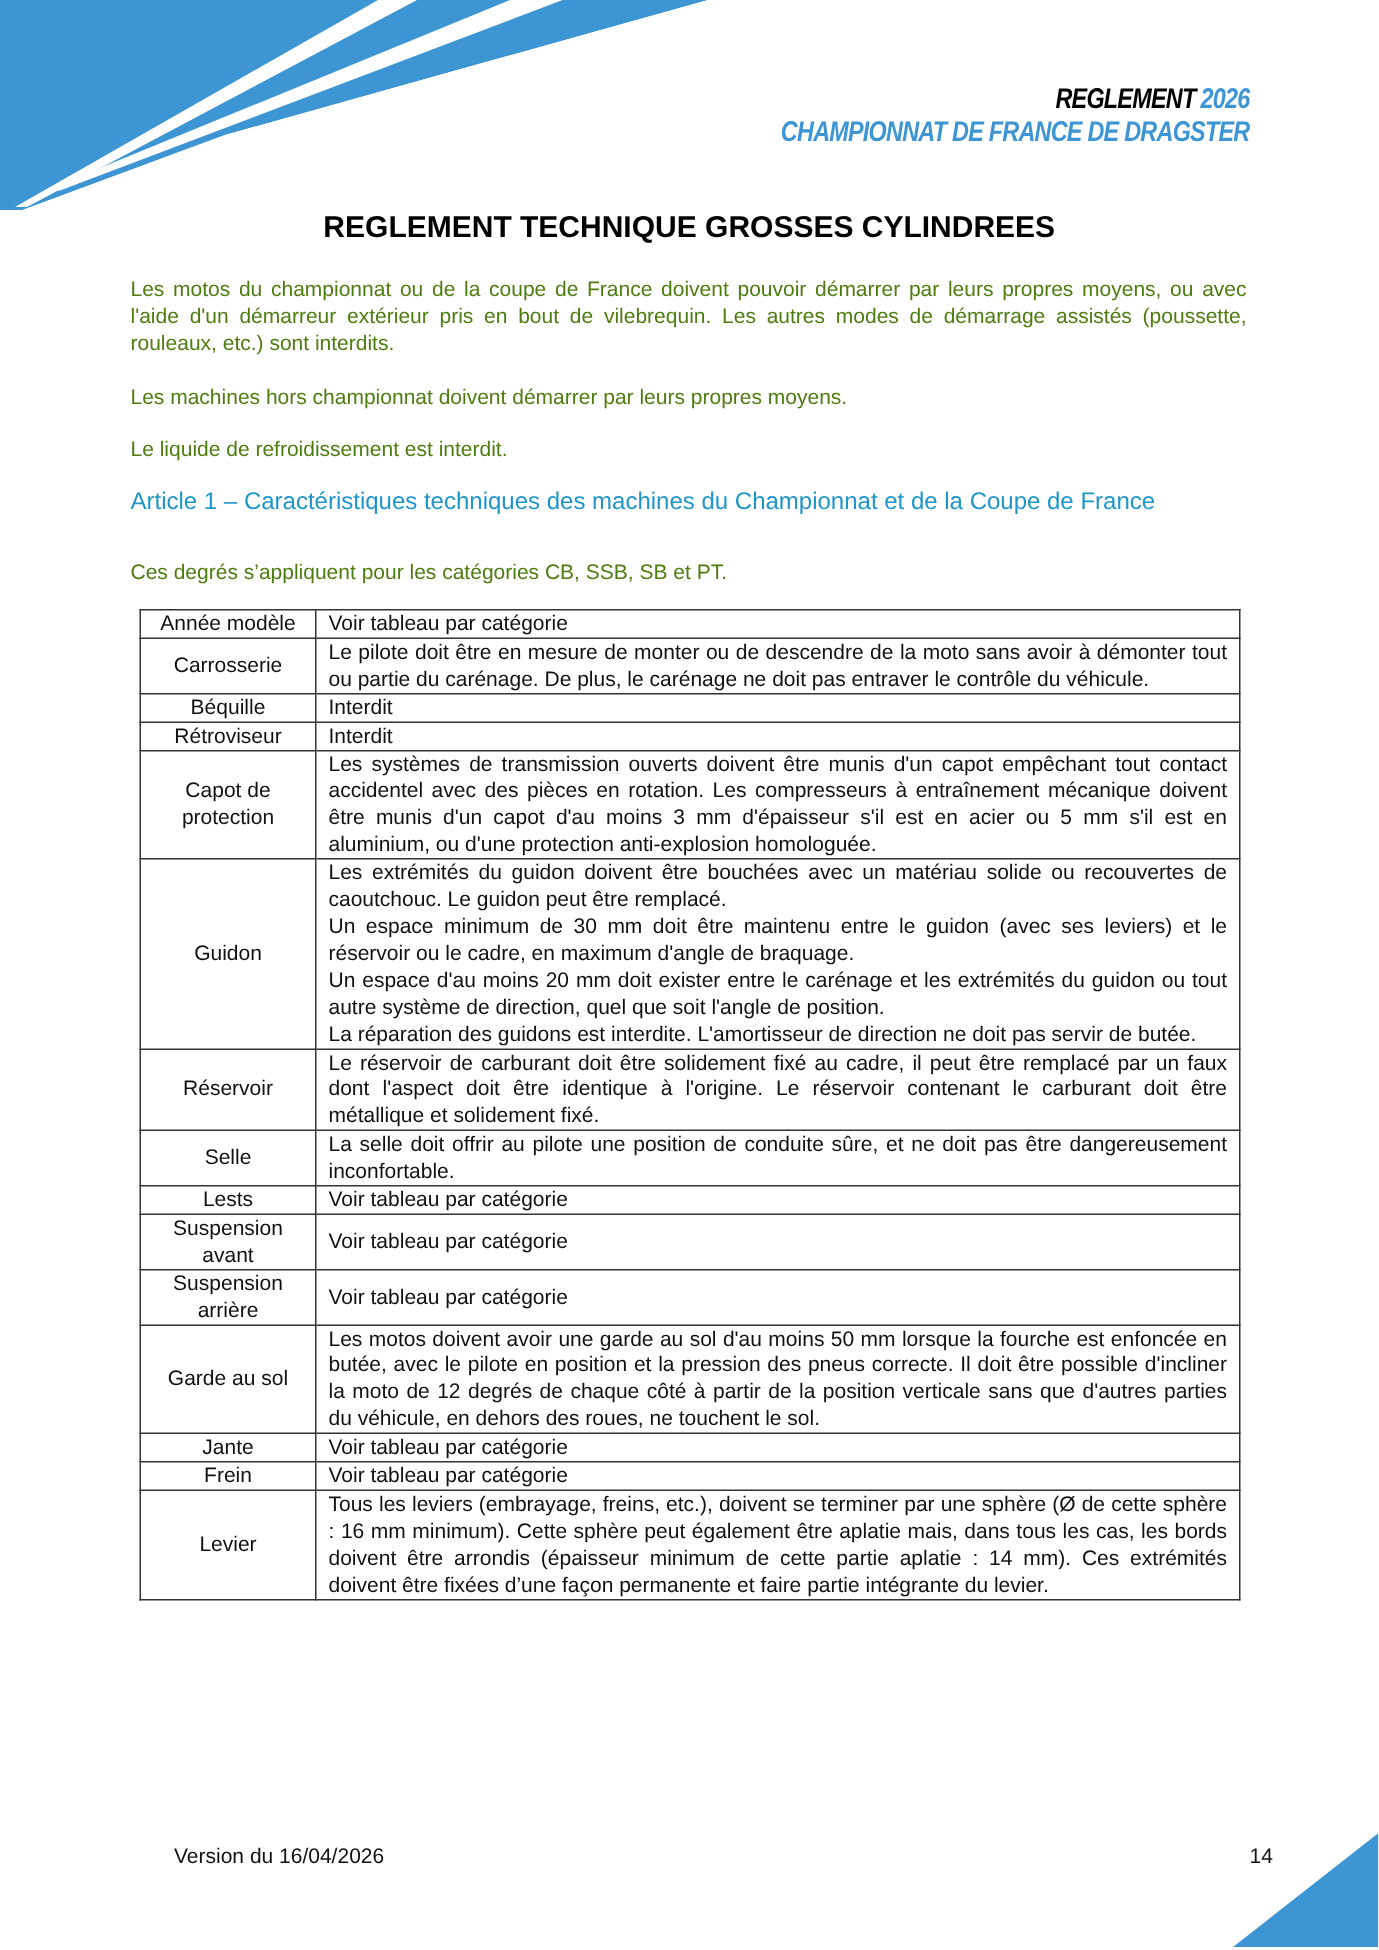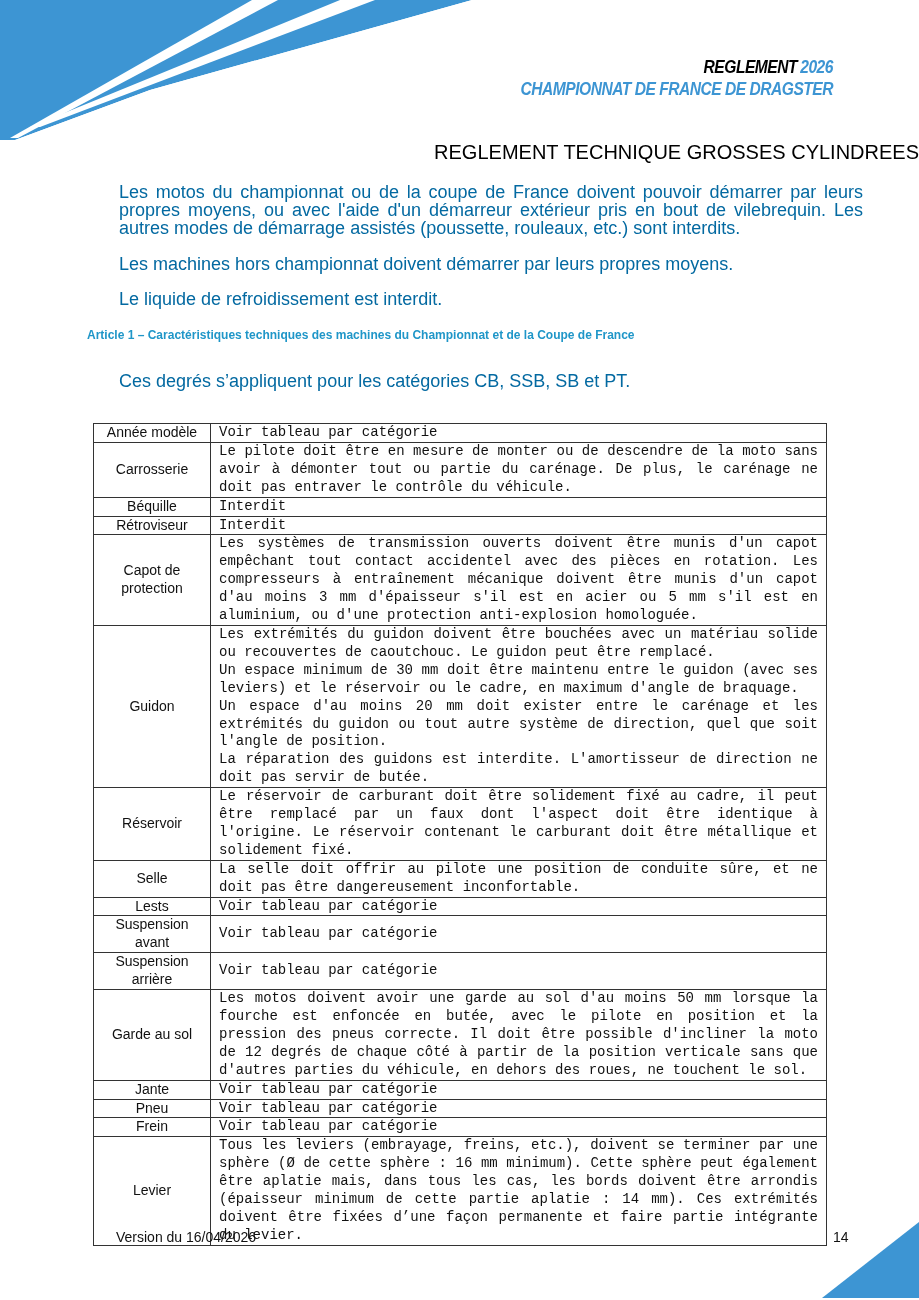--- a/index.html
+++ b/index.html
@@ -13,42 +13,42 @@
   .brand {
     position: absolute; right: 86px; top: 56px; text-align: right;
     font-family: "Liberation Sans", sans-serif; font-weight: 700; font-style: italic;
     letter-spacing: -0.6px; transform: scaleX(0.82); transform-origin: right top;
     line-height: 22px;
   }
   .brand .l1 { font-size: 19px; color: #000; }
   .brand .l1 .yr { color: #3d95d3; margin-left: 4px; }
   .brand .l2 { font-size: 19px; color: #3d95d3; }
   .title {
-    position: absolute; left: 0; width: 919px; top: 141px; text-align: right;
-    font-size: 20px; font-weight: 400; color: #000;
+    position: absolute; left: 0; width: 919px; top: 141px; text-align: center;
+    font-size: 20px; font-weight: 700; color: #000;
   }
   .para {
-    position: absolute; left: 87px; width: 744px; font-size: 18px; line-height: 18px;
-    text-align: justify; color: #0369a1; margin-left: 32px;
+    position: absolute; left: 87px; width: 744px; font-size: 14px; line-height: 18px;
+    text-align: justify; color: #4d7c0f;
   }
   .article {
     position: absolute; left: 87px; width: 744px; top: 323px;
-    font-size: 12px; font-weight: 700; color: #1f96c8; line-height: 24px;
+    font-size: 16px; font-weight: 400; color: #1f96c8; line-height: 24px;
     text-align: justify; text-align-last: left;
   }
   table.spec {
     position: absolute; left: 93px; top: 406px; width: 734px;
-    border-collapse: collapse; font-size: 14px; line-height: 17.9px; color: #111; margin-top: 17px;
+    border-collapse: collapse; font-size: 14px; line-height: 17.9px; color: #111;
   }
   table.spec td {
     border: 1px solid #333; padding: 0 8px; vertical-align: middle;
   }
   table.spec td.k { width: 108px; text-align: center; padding: 0 4px; }
   table.spec td.v { text-align: justify; }
-  table.spec td.v .ln { display: block; font-family: Liberation Mono, monospace; }
+  table.spec td.v .ln { display: block; }
   .footer-left { position: absolute; left: 116px; top: 1229px; font-size: 14px; }
   .footer-right { position: absolute; left: 815px; top: 1229px; font-size: 14px; margin-left: 18px; }
 </style>
 </head>
 <body>
 
 <svg class="banner-tl" viewBox="0 0 480 145" xmlns="http://www.w3.org/2000/svg">
   <polygon points="0,0 472,0 150,90 15,140 0,140" fill="#3d95d3"></polygon>
   <polygon points="252,0 278,0 18,138 10,138" fill="#ffffff"></polygon>
   <polygon points="340,0 375,0 40,127 30,127" fill="#ffffff"></polygon>
@@ -146,26 +146,20 @@
           <span class="ln">Les motos doivent avoir une garde au sol d'au moins 50 mm lorsque la fourche est enfoncée en butée, avec le pilote en position et la pression des pneus correcte. Il doit être possible d'incliner la moto de 12 degrés de chaque côté à partir de la position verticale sans que d'autres parties du véhicule, en dehors des roues, ne touchent le sol.</span>
         </td>
       </tr>
       <tr>
         <td class="k">Jante</td>
         <td class="v">
           <span class="ln">Voir tableau par catégorie</span>
         </td>
       </tr>
       <tr>
-        <td class="k">Pneu</td>
-        <td class="v">
-          <span class="ln">Voir tableau par catégorie</span>
-        </td>
-      </tr>
-      <tr>
         <td class="k">Frein</td>
         <td class="v">
           <span class="ln">Voir tableau par catégorie</span>
         </td>
       </tr>
       <tr>
         <td class="k">Levier</td>
         <td class="v">
           <span class="ln">Tous les leviers (embrayage, freins, etc.), doivent se terminer par une sphère (Ø de cette sphère : 16 mm minimum). Cette sphère peut également être aplatie mais, dans tous les cas, les bords doivent être arrondis (épaisseur minimum de cette partie aplatie : 14 mm). Ces extrémités doivent être fixées d’une façon permanente et faire partie intégrante du levier.</span>
         </td>

